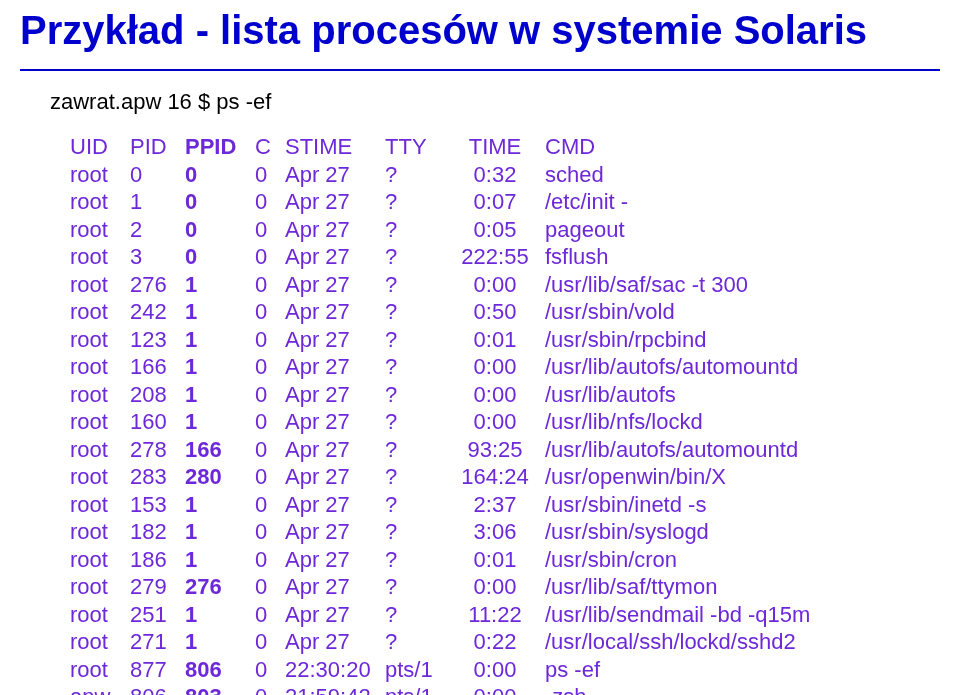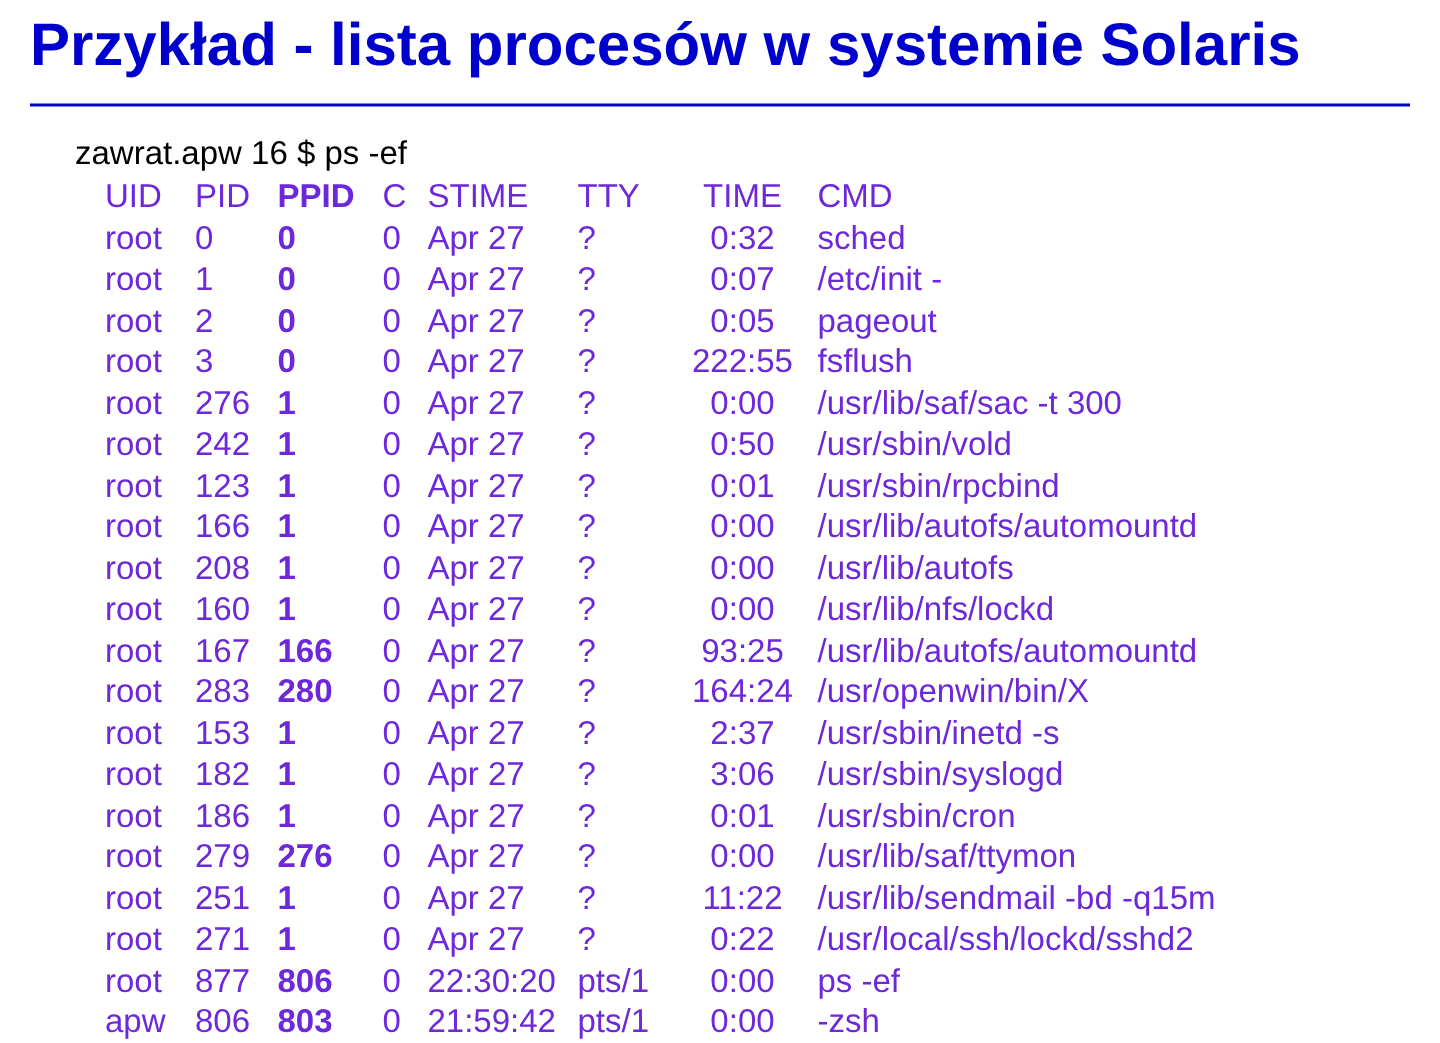--- a/index.html
+++ b/index.html
@@ -22,21 +22,21 @@
       margin-bottom: 16px;
     }
     .underline {
       border-bottom: 2px solid #0000cc;
       margin-bottom: 18px;
     }
     .prompt {
       font-size: 22px;
       color: #000000;
       margin-left: 30px;
-      margin-bottom: 2px;
+      margin-bottom: 18px;
     }
     .table-wrap {
       margin-left: 50px;
     }
     table {
       border-collapse: collapse;
       font-size: 22px;
       color: #6d28d9;
     }
     th, td {
@@ -176,21 +176,21 @@
           <td class="col-pid">160</td>
           <td class="col-ppid">1</td>
           <td class="col-c">0</td>
           <td class="col-stime">Apr 27</td>
           <td class="col-tty">?</td>
           <td class="col-time">0:00</td>
           <td class="col-cmd">/usr/lib/nfs/lockd</td>
         </tr>
         <tr>
           <td class="col-uid">root</td>
-          <td class="col-pid">167</td>
+          <td class="col-pid">278</td>
           <td class="col-ppid">166</td>
           <td class="col-c">0</td>
           <td class="col-stime">Apr 27</td>
           <td class="col-tty">?</td>
           <td class="col-time">93:25</td>
           <td class="col-cmd">/usr/lib/autofs/automountd</td>
         </tr>
         <tr>
           <td class="col-uid">root</td>
           <td class="col-pid">283</td>

